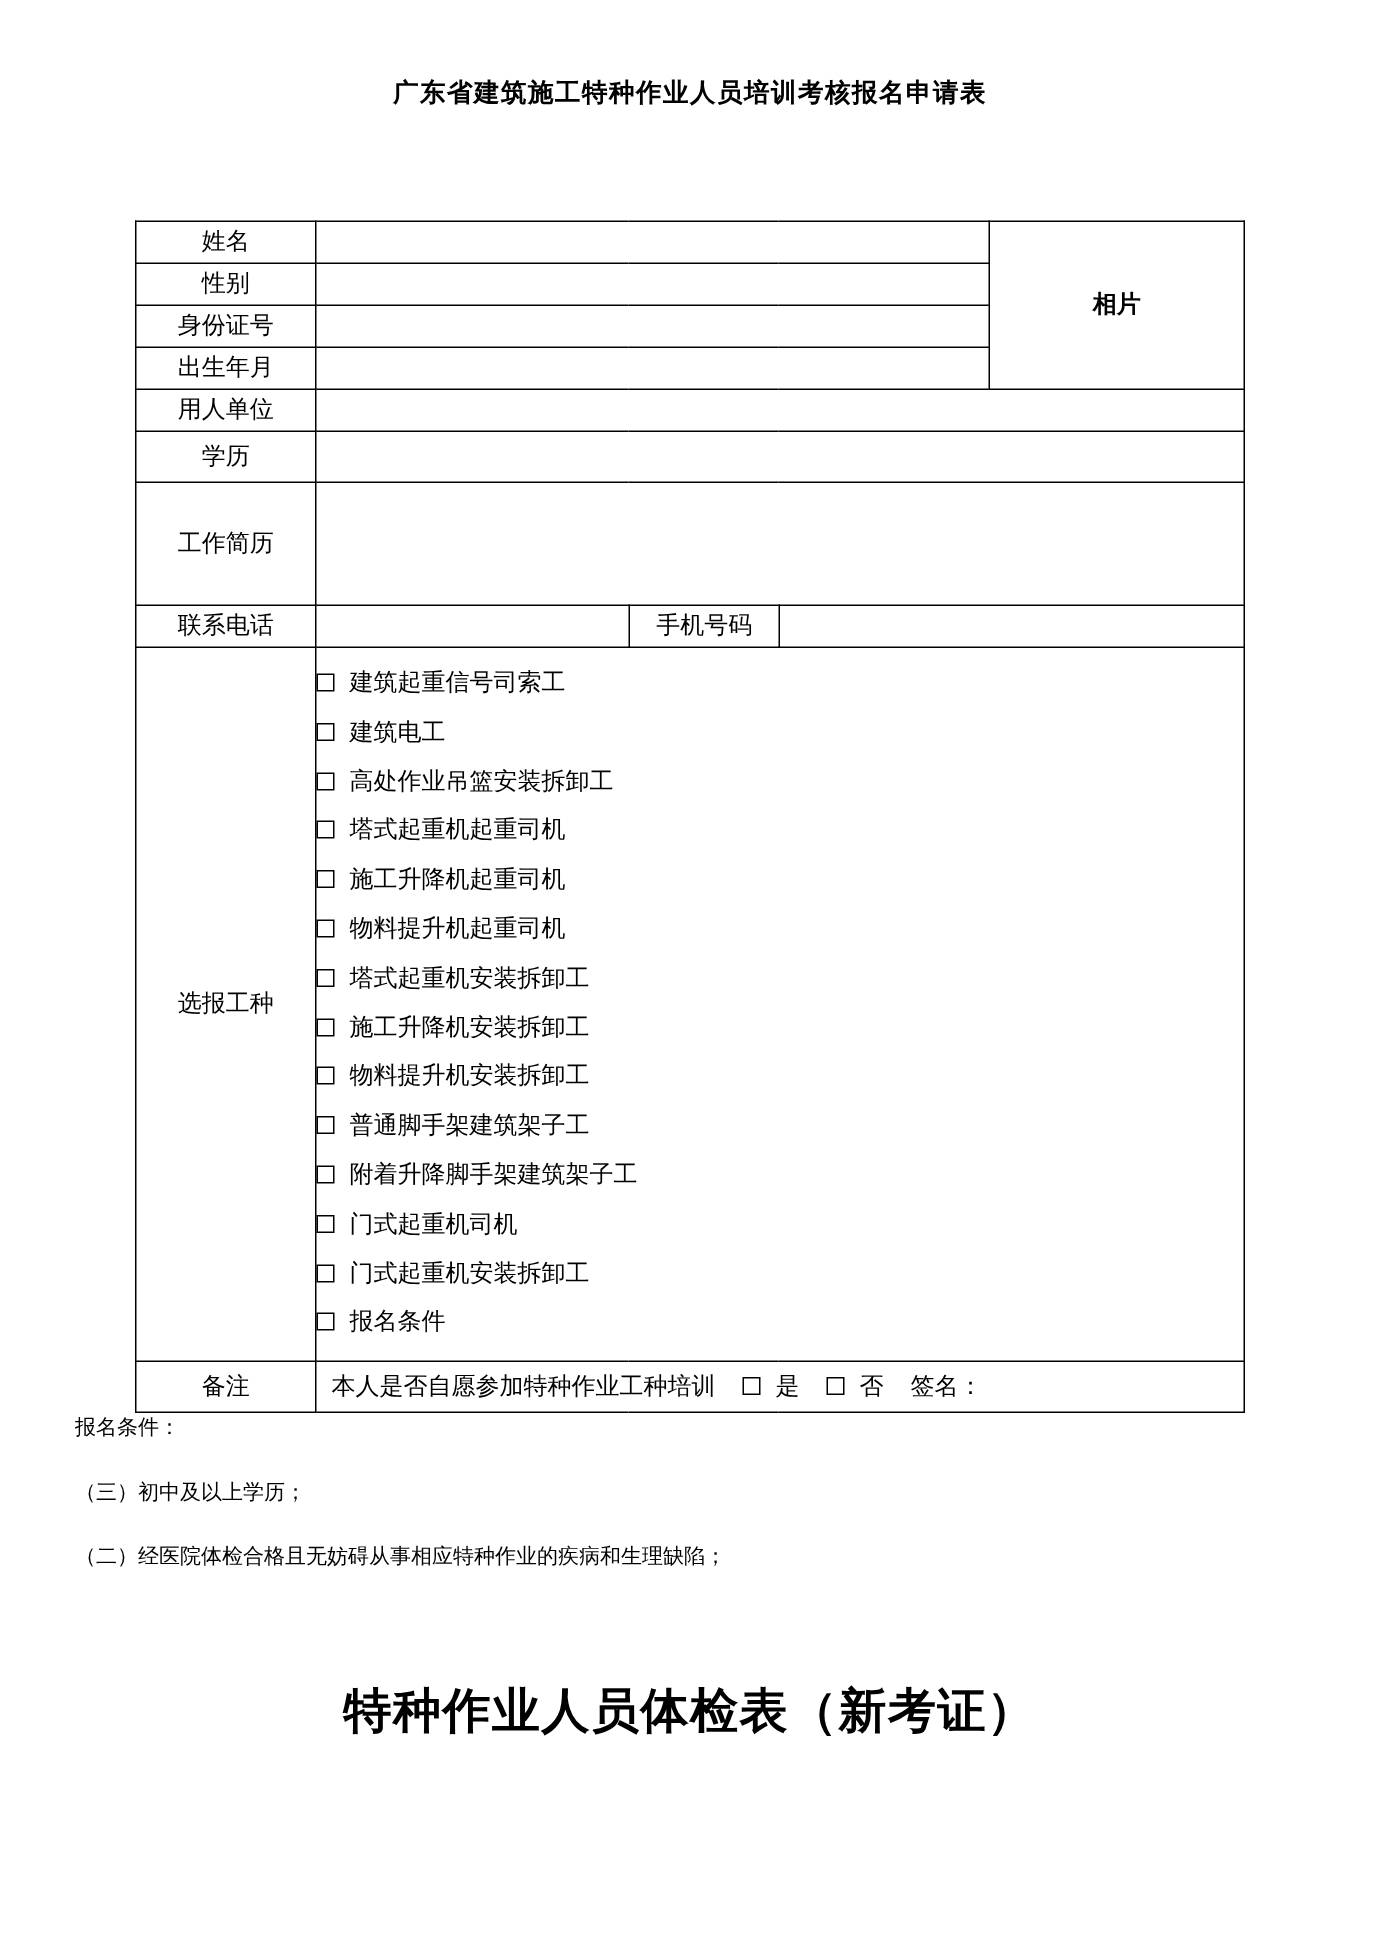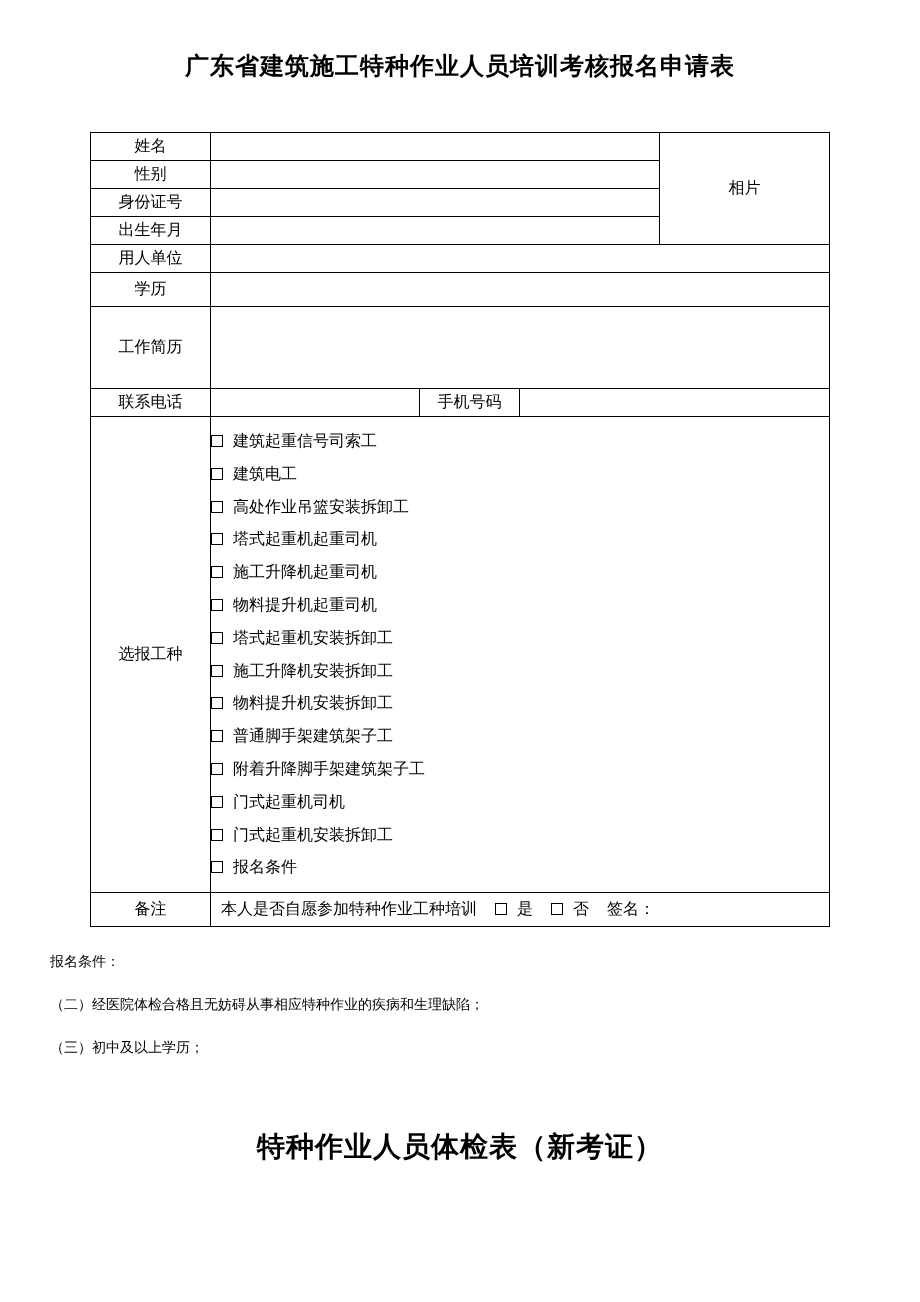--- a/index.html
+++ b/index.html
@@ -11,44 +11,45 @@
       font-family: "SimSun", "宋体", serif;
       background: #fff;
       color: #000;
       width: 920px;
       margin: 0 auto;
       padding: 50px 90px 60px 90px;
       font-size: 15px;
     }
     .title {
       text-align: center;
-      font-size: 24px;
+      font-size: 17px;
       font-weight: bold;
       font-family: "SimHei", "黑体", sans-serif;
       letter-spacing: 1px;
-      margin-bottom: 50px;
+      margin-bottom: 74px;
     }
     table.main {
       border-collapse: collapse;
       width: 100%;
       table-layout: fixed;
     }
     table.main td {
       border: 1px solid #000;
       padding: 3px 6px;
       vertical-align: middle;
       font-size: 16px;
     }
     .label {
       text-align: center;
       width: 120px;
     }
     .photo-cell {
       text-align: center;
       width: 170px;
+      font-weight: bold;
     }
     .narrow {
       height: 22px;
     }
     .edu-row td {
       height: 34px;
     }
     .resume-row td {
       height: 82px;
     }
@@ -61,35 +62,35 @@
       width: 12px;
       height: 12px;
       border: 1px solid #000;
       margin-right: 10px;
       vertical-align: -1px;
     }
     .remark-cell {
       padding: 6px 10px !important;
     }
     .conditions {
-      margin-top: 24px;
+      margin-top: 0;
       font-size: 14px;
       line-height: 1.5;
       margin-left: -40px;
       margin-right: -40px;
     }
     .conditions p {
       margin-bottom: 22px;
     }
     .conditions .head {
       margin-bottom: 22px;
     }
     .title2 {
       text-align: center;
-      font-size: 28px;
+      font-size: 32px;
       font-weight: bold;
       font-family: "SimSun", "宋体", serif;
       margin-top: 70px;
       letter-spacing: 1px;
     }
     .gap-inline {
       display: inline-block;
       width: 14px;
     }
   </style>
@@ -169,18 +170,18 @@
       <span class="checkbox"></span><span>否</span><span class="gap-inline"></span>
       <span>签名：</span>
     </td>
   </tr>
 </tbody>
   </table>
 
 <div class="conditions">
   <p class="head">报名条件：</p>
   <div id="conditions-list">
+      <p>（三）初中及以上学历；</p>
       <p>（二）经医院体检合格且无妨碍从事相应特种作业的疾病和生理缺陷；</p>
-      <p>（三）初中及以上学历；</p>
     </div>
 </div>
 
 <div class="title2">特种作业人员体检表（新考证）</div>
 
 </body></html>

